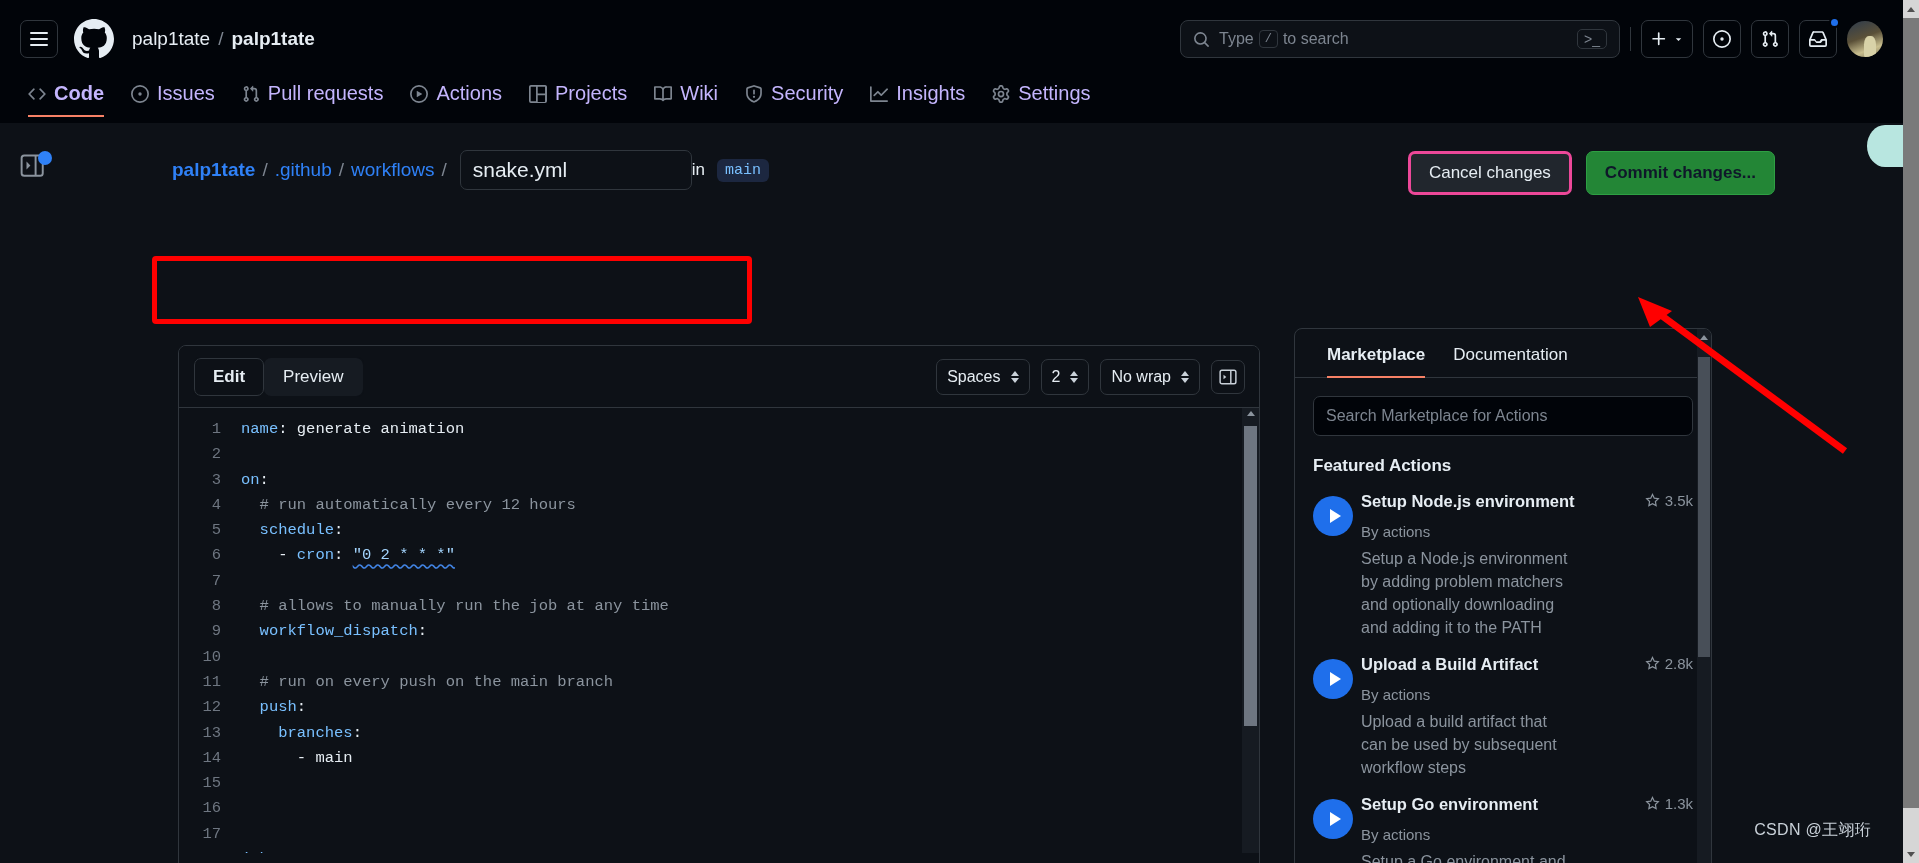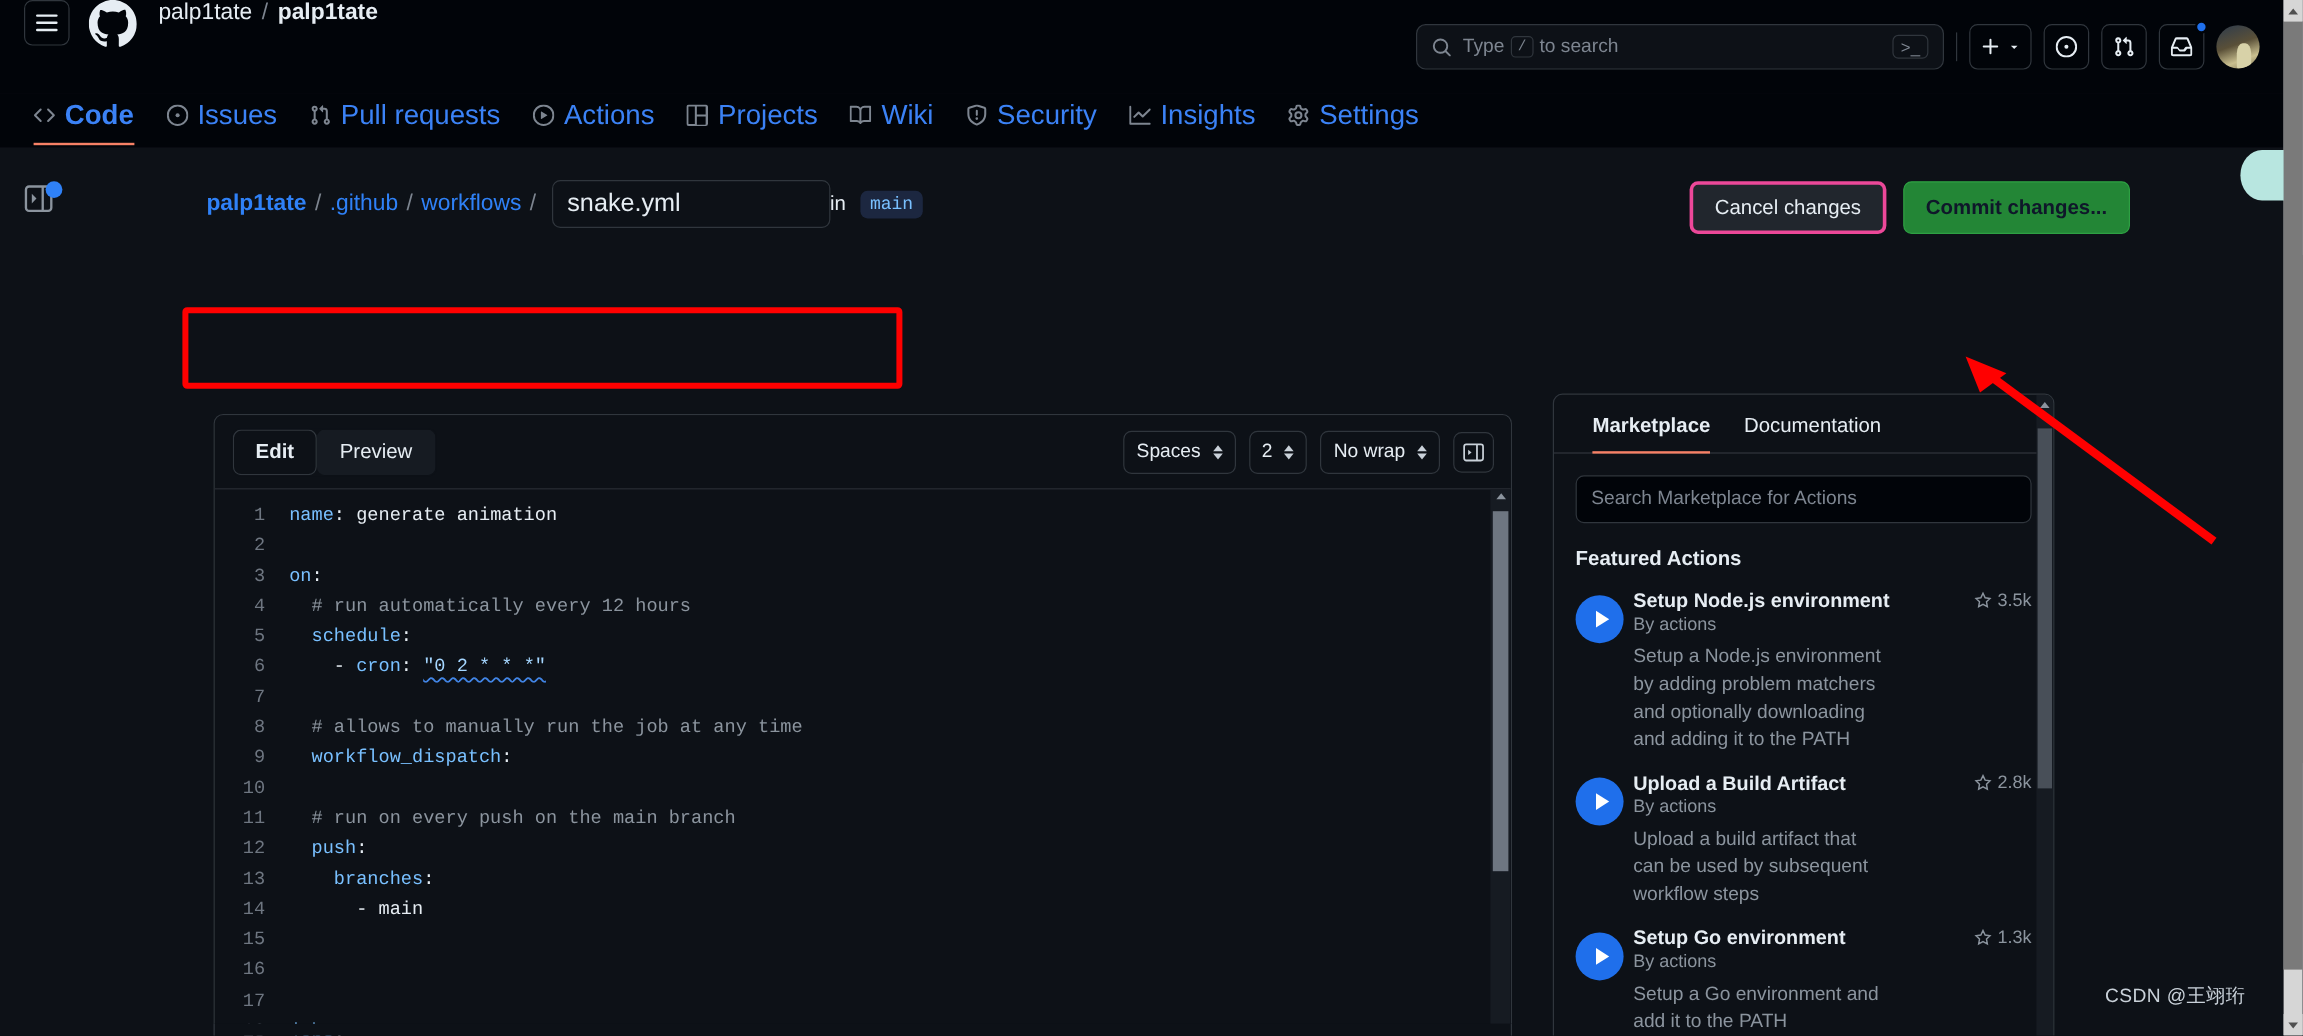--- a/index.html
+++ b/index.html
@@ -8,21 +8,21 @@
     background: #0d1117;
     font-family: "Liberation Sans", sans-serif;
     overflow: hidden;
   }
   body { position: relative; }
 
   
   .gh-header {
     position: absolute; top: 0; left: 0; width: 1903px; height: 78px;
     background: #010409;
-    display: flex; 
+    display: flex; align-items: center;
     padding: 0 20px;
   }
   .hamburger {
     width: 38px; height: 38px; border: 1px solid #30363d; border-radius: 7px;
     display: flex; flex-direction: column; align-items: center; justify-content: center;
     gap: 4px; margin-right: 16px; cursor: pointer;
   }
   .hamburger span { display:block; width: 18px; height: 1.8px; background: #e6edf3; border-radius:2px; }
   .gh-logo { width: 40px; height: 40px; margin-right: 18px; color: #e6edf3; }
   .gh-logo svg { width: 100%; height: 100%; display:block; fill: currentColor; }
@@ -63,21 +63,21 @@
   }
 
   
   .repo-nav {
     position: absolute; top: 78px; left: 0; width: 1903px; height: 45px;
     background: #010409; display: flex; align-items: flex-start;
     padding-left: 18px; gap: 7px;
   }
   .nav-item {
     display: flex; align-items: center; gap: 8px; padding: 4px 10px 12px 10px;
-    color: #3b82f6; font-size: 23px; cursor: pointer; position: relative;
+    color: #c4b5fd; font-size: 20px; cursor: pointer; position: relative;
   }
   .nav-item.active { font-weight: bold; }
   .nav-item.active::after {
     content:""; position:absolute; left:10px; right:10px; bottom: 0; height:2px; background:#f78166;
   }
   .nav-item svg { width: 18px; height: 18px; display:block; color:#7d8590; }
 
   
   .content { position: absolute; top: 123px; left: 0; width: 1903px; height: 740px; background: #0d1117; }
 
@@ -209,21 +209,21 @@
     display:flex; align-items:center; justify-content:center; margin-top: 4px;
   }
   .play-icon::after{
     content:""; width:0;height:0; border-left: 11px solid #fff;
     border-top: 7px solid transparent; border-bottom: 7px solid transparent; margin-left: 4px;
   }
   .act-body { flex: 1; min-width: 0; }
   .act-head { display:flex; align-items:flex-start; }
   .act-title { font-size: 16.5px; font-weight: bold; color:#e6edf3; flex: 1; }
   .act-stars { display:flex; align-items:center; gap:5px; color:#8b949e; font-size:15px; margin-left: 8px; white-space:nowrap;}
-  .act-by { font-size: 15px; color: #8b949e; margin-top: 1px; }
+  .act-by { font-size: 15px; color: #8b949e; margin-top: 12px; }
   .act-desc { font-size: 16px; color: #8b949e; line-height: 23px; margin-top: 7px; max-width: 215px; }
 
   .side-scrollbar { position:absolute; right:0; top:0; width:14px; height: 658px; background:#161b22;}
   .side-scrollbar .thumb { position:absolute; top:28px; left:1px; width:12px; height:300px; background:#484f58;}
   .side-scrollbar .arrow-up { position:absolute; top:6px; left:3px; width:0;height:0;
     border-left:4px solid transparent;border-right:4px solid transparent;border-bottom:5px solid #8b949e;}
 
   
   .browser-scroll {
     position: absolute; right: 0; top: 0; width: 16px; height: 863px; background: #d6d6d6;

